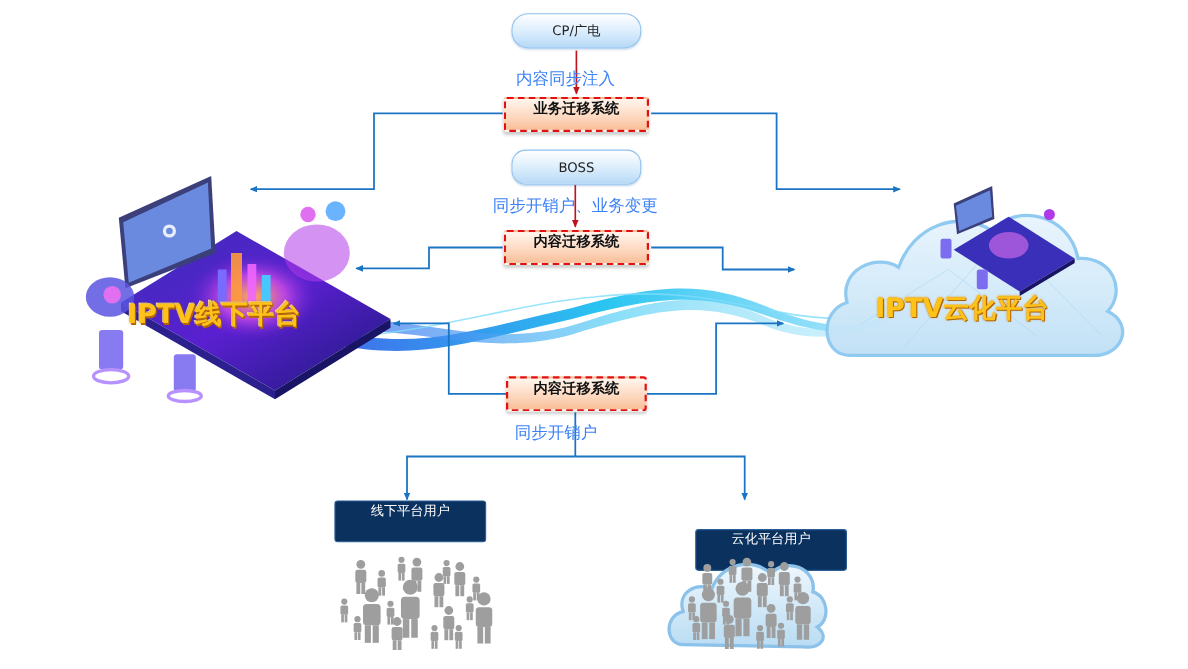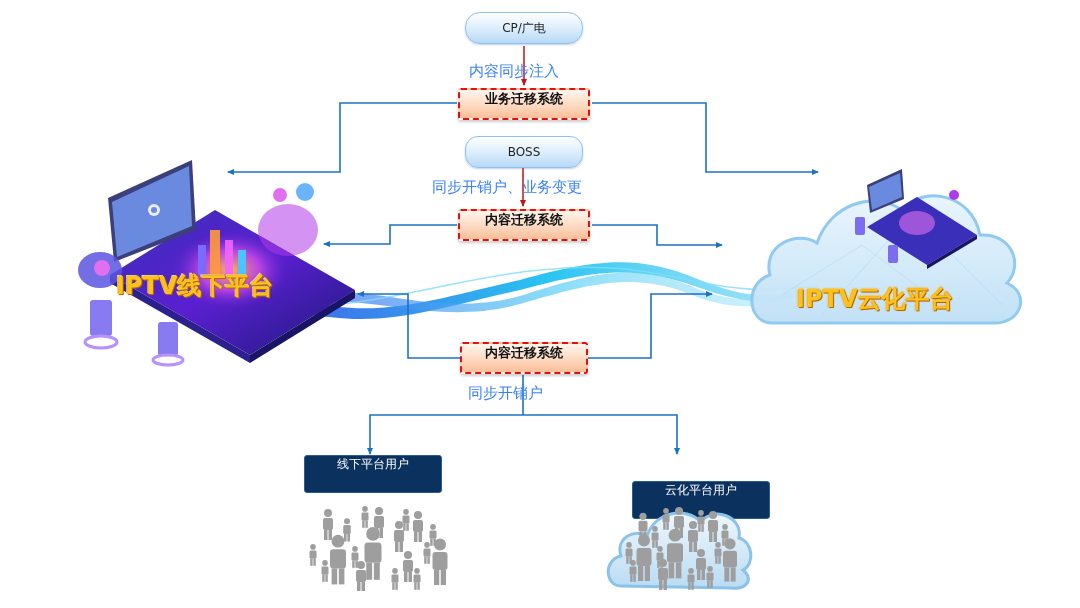--- a/index.html
+++ b/index.html
@@ -83,21 +83,21 @@
 </svg>
 
 <div class="pill" style="left:465px;top:12px;">
   <span>CP/广电</span>
 </div>
 <div class="pill" style="left:465px;top:136px;border-radius:13px;">
   <span>BOSS</span>
 </div>
 
 <div class="label" style="left:469px;top:62px;">内容同步注入</div>
-<div class="label" style="left:432px;top:178px;font-family:Liberation Mono, monospace;">同步开销户、业务变更</div>
+<div class="label" style="left:448px;top:178px;font-family:Liberation Mono, monospace;">同步开销户、业务变更</div>
 <div class="label" style="left:468px;top:384px;">同步开销户</div>
 
 <div class="sysbox" style="left:458px;top:88px;">
   <span>业务迁移系统</span>
 </div>
 <div class="sysbox" style="left:458px;top:209px;">
   <span>内容迁移系统</span>
 </div>
 <div class="sysbox" style="left:460px;top:342px;width:128px;">
   <span>内容迁移系统</span>
@@ -167,21 +167,21 @@
     <polygon points="125,72 175,42 235,80 185,110" fill="#3a2fb8"></polygon>
     <polygon points="185,110 235,80 235,84 185,114" fill="#1a1466"></polygon>
     <polygon points="125,30 160,14 162,44 128,58" fill="#3b3f7a"></polygon>
     <polygon points="127,32 158,18 160,42 130,55" fill="#6a8ae0"></polygon>
     <ellipse cx="175" cy="68" rx="18" ry="12" fill="#e070f0" opacity="0.6"></ellipse>
     <rect x="113" y="62" width="10" height="18" rx="2" fill="#7b6cf0"></rect>
     <rect x="146" y="90" width="10" height="18" rx="2" fill="#7b6cf0"></rect>
     <circle cx="212" cy="40" r="5" fill="#b03ae8"></circle>
   </svg>
 </div>
-<div class="platform-title" style="left:796px;top:283px;">IPTV云化平台</div>
+<div class="platform-title" style="left:796px;top:264px;">IPTV云化平台</div>
 
 <div class="userbox" style="left:304px;top:455px;">
   <span>线下平台用户</span>
 </div>
 <div class="userbox" style="left:632px;top:455px;margin-top:26px;">
   <span>云化平台用户</span>
 </div>
 
 <svg class="abs" style="left:300px;top:496px;" width="150" height="95">
   <defs>

